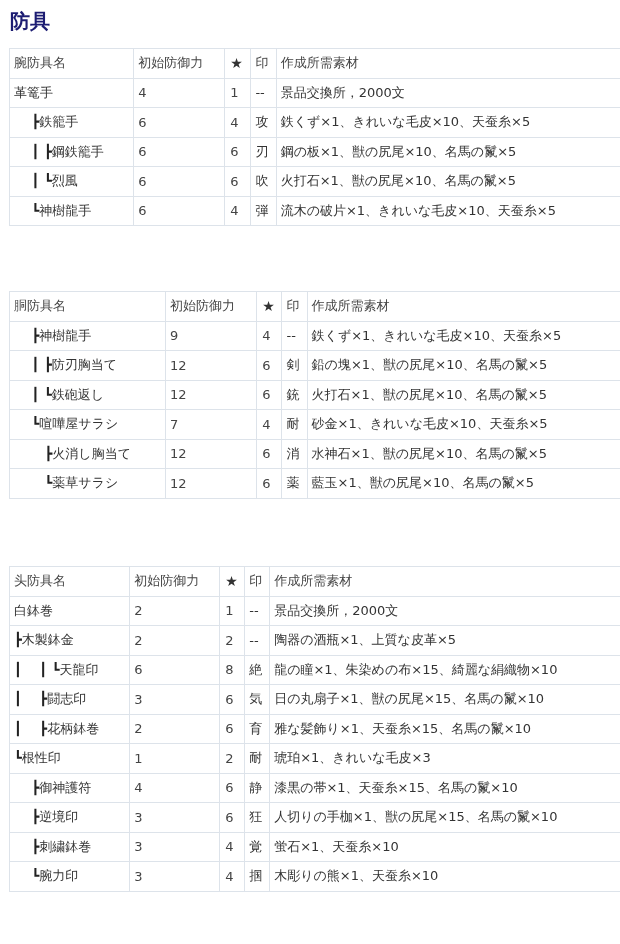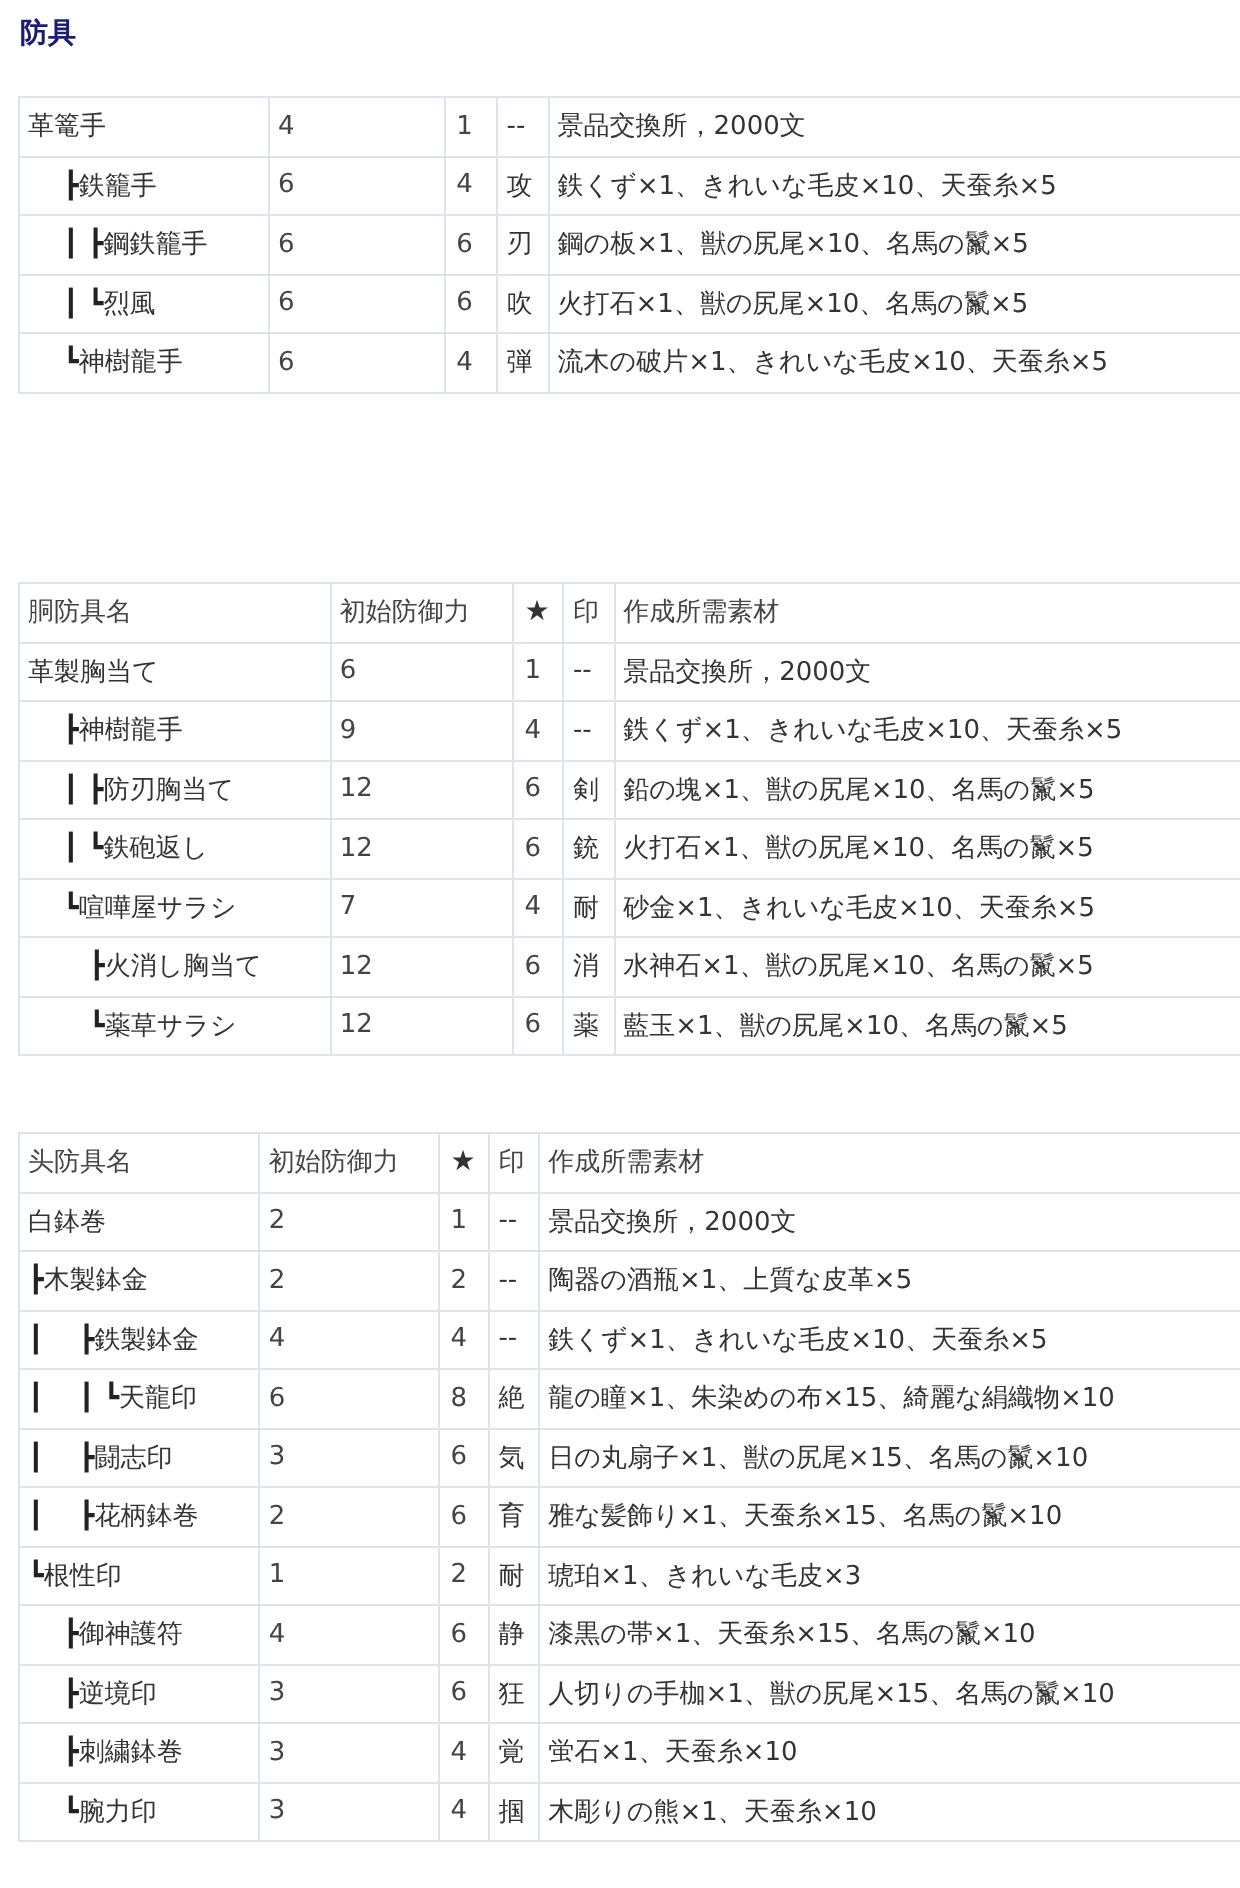--- a/index.html
+++ b/index.html
@@ -3,21 +3,21 @@
 <meta charset="utf-8">
 <style>
   html, body { margin: 0; padding: 0; background: #ffffff; }
   body {
     width: 620px; height: 944px; overflow: hidden; position: relative;
     font-family: "DejaVu Sans", "Liberation Sans", sans-serif;
     color: #333333;
   }
   .page-title {
     position: absolute; left: 10px; top: 8px;
-    font-size: 14px; font-weight: bold; color: #1c1c72;
+    font-size: 20px; font-weight: bold; color: #1c1c72;
     letter-spacing: 0px;
   }
   table.armor {
     position: absolute; left: 9px;
     border-collapse: collapse;
     font-size: 13px;
     table-layout: fixed;
   }
   table.armor td {
     border: 1px solid #dde3ea;
@@ -42,20 +42,27 @@
 
 <table class="armor" id="t-arm" style="top:48px;">
   <colgroup>
       <col style="width:127px">
       <col style="width:93px">
       <col style="width:27px">
       <col style="width:26px">
       <col style="width:350px">
     </colgroup>
   <tbody>
+      <tr class="head">
+        <td>腕防具名</td>
+        <td>初始防御力</td>
+        <td class="star-cell"><span class="star">★</span></td>
+        <td>印</td>
+        <td class="mat">作成所需素材</td>
+      </tr>
       <tr>
         <td><span class="tree"></span><span>革篭手</span></td>
         <td class="num">4</td>
         <td class="num star-cell">1</td>
         <td>--</td>
         <td class="mat">景品交換所，2000文</td>
       </tr>
       <tr>
         <td><span class="tree">　 ┣</span><span>鉄籠手</span></td>
         <td class="num">6</td>
@@ -97,27 +104,20 @@
     </colgroup>
   <tbody>
       <tr class="head">
         <td>胴防具名</td>
         <td>初始防御力</td>
         <td class="star-cell"><span class="star">★</span></td>
         <td>印</td>
         <td class="mat">作成所需素材</td>
       </tr>
       <tr>
-        <td><span class="tree"></span><span>革製胸当て</span></td>
-        <td class="num">6</td>
-        <td class="num star-cell">1</td>
-        <td>--</td>
-        <td class="mat">景品交換所，2000文</td>
-      </tr>
-      <tr>
         <td><span class="tree">　 ┣</span><span>神樹龍手</span></td>
         <td class="num">9</td>
         <td class="num star-cell">4</td>
         <td>--</td>
         <td class="mat">鉄くず×1、きれいな毛皮×10、天蚕糸×5</td>
       </tr>
       <tr>
         <td><span class="tree">　 ┃ ┣</span><span>防刃胸当て</span></td>
         <td class="num">12</td>
         <td class="num star-cell">6</td>
@@ -179,27 +179,20 @@
         <td class="mat">景品交換所，2000文</td>
       </tr>
       <tr>
         <td><span class="tree"> ┣</span><span>木製鉢金</span></td>
         <td class="num">2</td>
         <td class="num star-cell">2</td>
         <td>--</td>
         <td class="mat">陶器の酒瓶×1、上質な皮革×5</td>
       </tr>
       <tr>
-        <td><span class="tree"> ┃　 ┣</span><span>鉄製鉢金</span></td>
-        <td class="num">4</td>
-        <td class="num star-cell">4</td>
-        <td>--</td>
-        <td class="mat">鉄くず×1、きれいな毛皮×10、天蚕糸×5</td>
-      </tr>
-      <tr>
         <td><span class="tree"> ┃　 ┃ ┗</span><span>天龍印</span></td>
         <td class="num">6</td>
         <td class="num star-cell">8</td>
         <td>絶</td>
         <td class="mat">龍の瞳×1、朱染めの布×15、綺麗な絹織物×10</td>
       </tr>
       <tr>
         <td><span class="tree"> ┃　 ┣</span><span>闘志印</span></td>
         <td class="num">3</td>
         <td class="num star-cell">6</td>

